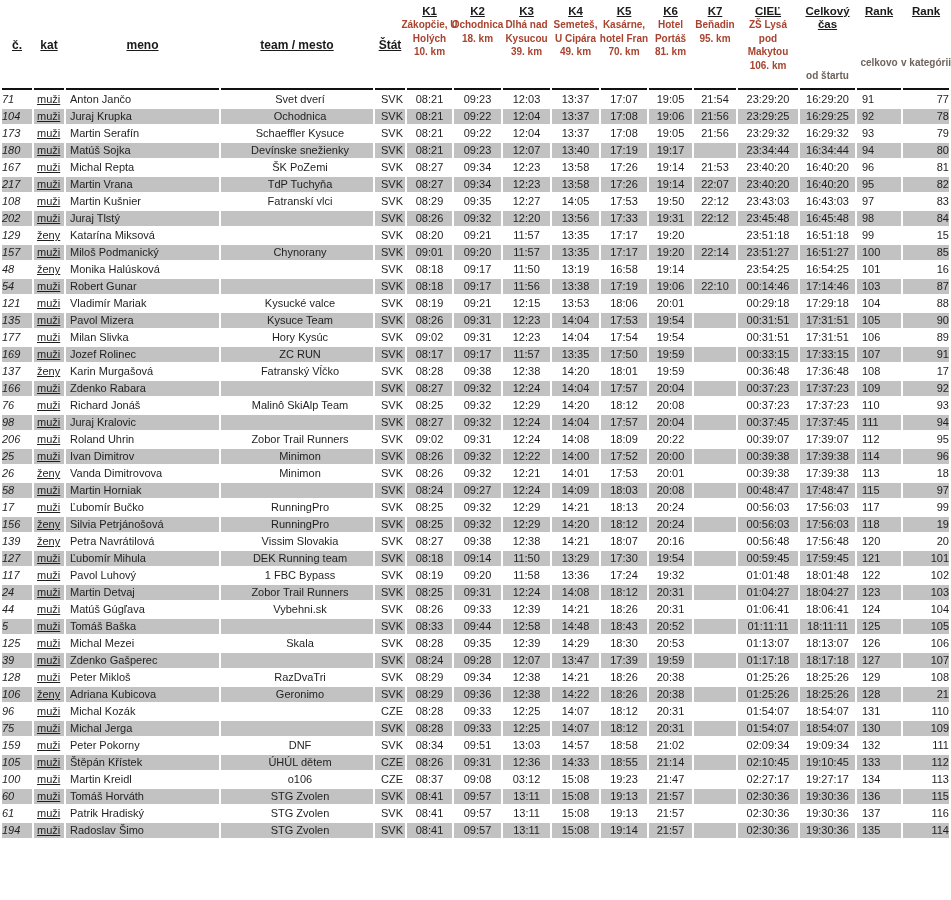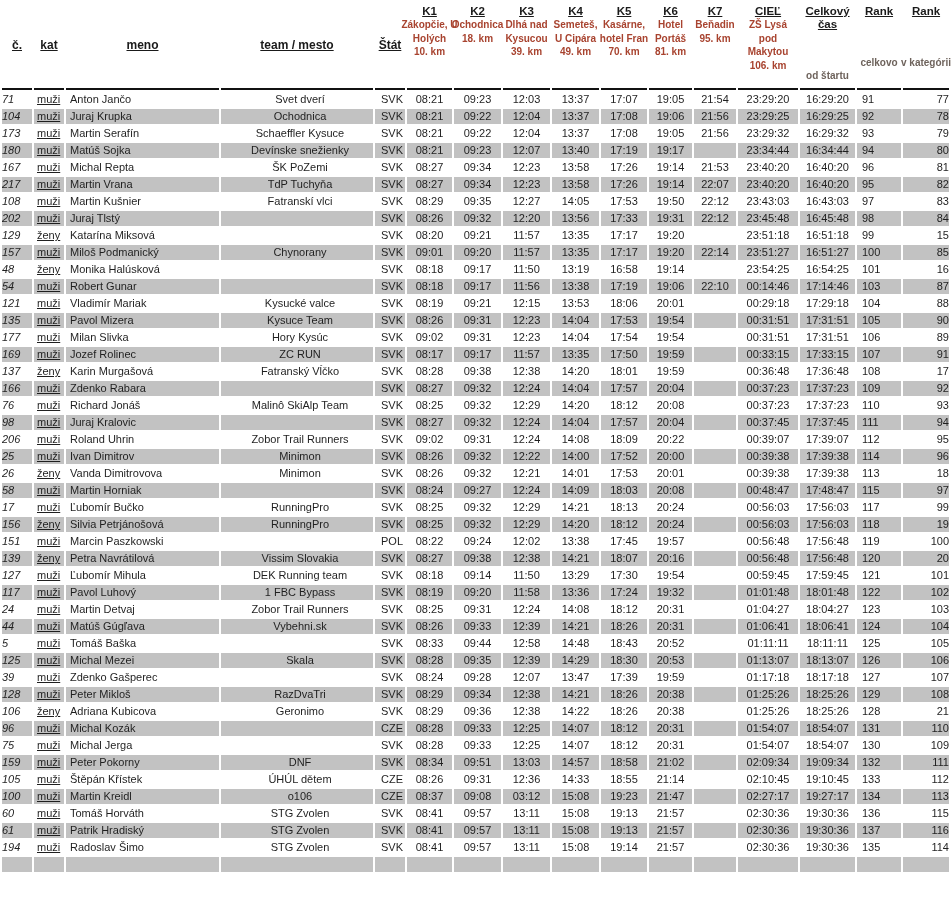--- a/index.html
+++ b/index.html
@@ -612,38 +612,20 @@
         <td class="col-k4">14:20</td>
         <td class="col-k5">18:12</td>
         <td class="col-k6">20:24</td>
         <td class="col-k7"></td>
         <td class="col-ciel">00:56:03</td>
         <td class="col-total">17:56:03</td>
         <td class="col-rank">118</td>
         <td class="col-rankcat">19</td>
       </tr>
       <tr>
-        <td class="col-bib">151</td>
-        <td class="col-kat">muži</td>
-        <td class="col-meno">Marcin Paszkowski</td>
-        <td class="col-team"></td>
-        <td class="col-stat">POL</td>
-        <td class="col-k1">08:22</td>
-        <td class="col-k2">09:24</td>
-        <td class="col-k3">12:02</td>
-        <td class="col-k4">13:38</td>
-        <td class="col-k5">17:45</td>
-        <td class="col-k6">19:57</td>
-        <td class="col-k7"></td>
-        <td class="col-ciel">00:56:48</td>
-        <td class="col-total">17:56:48</td>
-        <td class="col-rank">119</td>
-        <td class="col-rankcat">100</td>
-      </tr>
-      <tr>
         <td class="col-bib">139</td>
         <td class="col-kat">ženy</td>
         <td class="col-meno">Petra Navrátilová</td>
         <td class="col-team">Vissim Slovakia</td>
         <td class="col-stat">SVK</td>
         <td class="col-k1">08:27</td>
         <td class="col-k2">09:38</td>
         <td class="col-k3">12:38</td>
         <td class="col-k4">14:21</td>
         <td class="col-k5">18:07</td>

